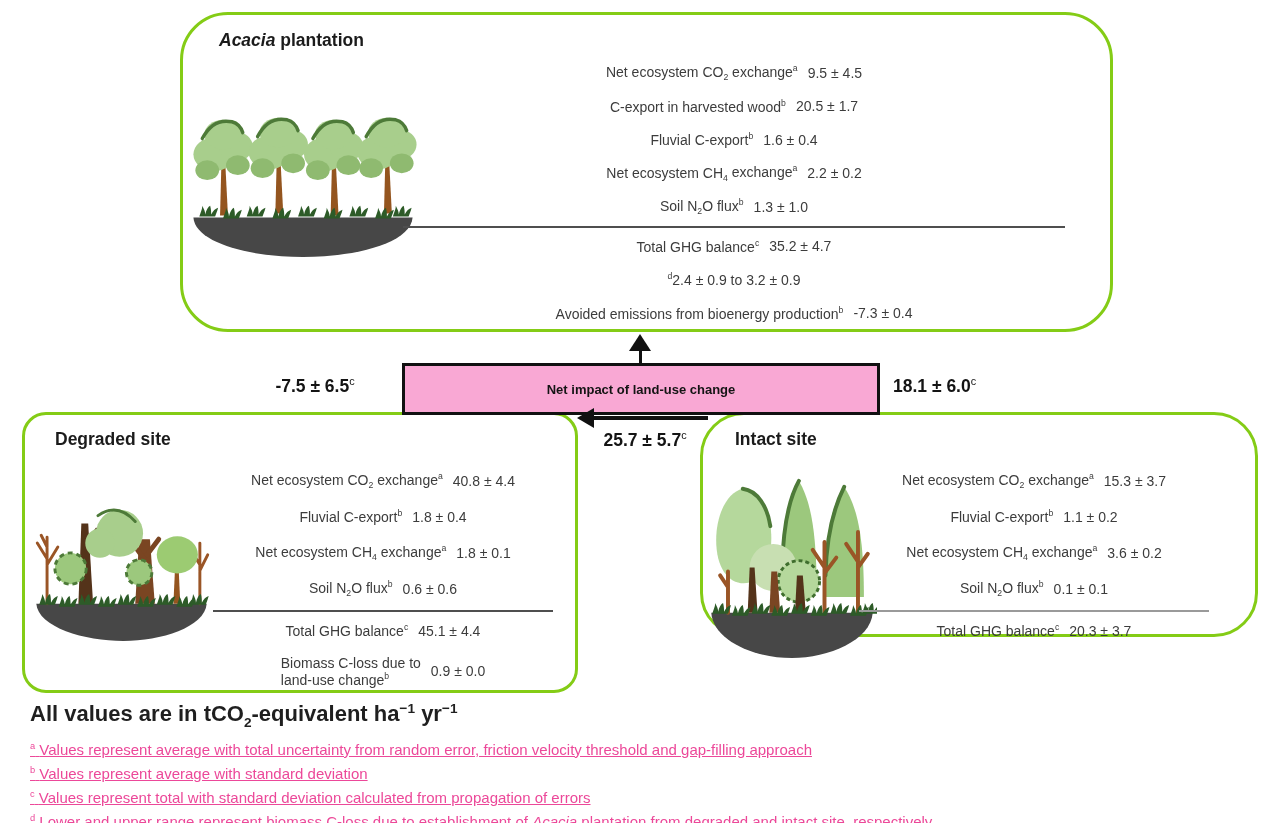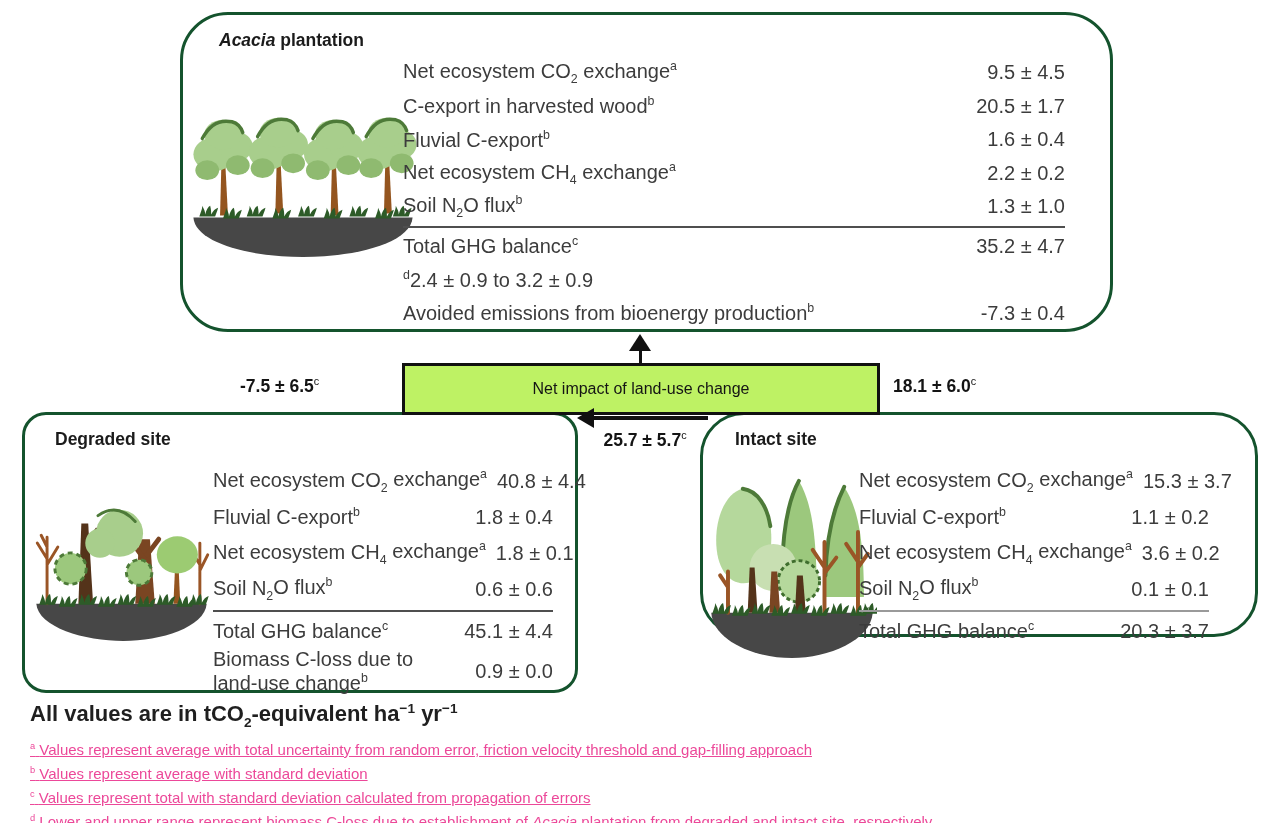--- a/index.html
+++ b/index.html
@@ -5,67 +5,67 @@
   * { margin:0; padding:0; box-sizing:border-box; }
   html,body { background:#ffffff; }
   body {
     width:1280px; height:823px; position:relative; overflow:hidden;
     font-family:"Liberation Sans","DejaVu Sans",sans-serif;
     color:#3c3c3c;
   }
   .stage { position:absolute; left:0; top:0; width:1280px; height:823px; }
 
   
-  .bigbox { position:absolute; border:3px solid #14532d; background:#fff;text-decoration:underline; }
+  .bigbox { position:absolute; border:3px solid #84cc16; background:#fff;text-decoration:underline; }
   .box-acacia   { left:180px; top:12px;  width:933px; height:320px; border-radius:48px; }
   .box-degraded { left:22px;  top:412px; width:556px; height:281px; border-radius:24px; }
   .box-intact   { left:700px; top:412px; width:558px; height:225px; border-radius:44px; }
   .box-title { position:absolute; font-weight:bold; font-size:17.5px; color:#1b1b1b; white-space:nowrap; }
   .box-title .it { font-style:italic; }
   .t-acacia { left:36px; top:15px; }
   .t-degraded { left:30px; top:14px; }
   .t-intact { left:32px; top:14px; }
 
   
   .rows { position:absolute; }
-  .row { display:flex; justify-content:space-between; align-items:center; font-size:20px; color:#3c3c3c; }
+  .row { display:flex; justify-content:center; align-items:center; font-size:14px; color:#3c3c3c; }
   .row-label { white-space:nowrap; padding-right:10px; }
   .row-value { white-space:nowrap; }
   sup { font-size:62%; }
   sub { font-size:62%; }
   .vsup { font-size:62%; }
   .line2 { display:block; }
   .sep { border-top:2px solid #4f4f4f; margin:2px 0; }
   .rows-acacia { left:220px; top:41px; width:662px; }
   .rows-acacia .row { height:33.5px; }
   .rows-degraded { left:188px; top:48px; width:340px; }
   .rows-intact   { left:156px; top:48px; width:350px; }
   .rows-degraded .row, .rows-intact .row { height:36px; }
   .rows-degraded .row-tall { height:44px; }
   .rows-degraded .sep { margin:3px 0 1px 0; }
   .rows-intact .sep { border-color:#9a9a9a; margin:3px 0 1px 0; }
 
   
   .net-box {
     position:absolute; left:402px; top:363px; width:478px; height:52px;
-    border:3px solid #111; background:#bef264; z-index:3;
+    border:3px solid #111; background:#f9a8d4; z-index:3;
     display:flex; align-items:center; justify-content:center;
-    font-weight:normal; font-size:16px; color:#141414;
+    font-weight:bold; font-size:13px; color:#141414;
   }
   .up-stem { position:absolute; left:639px; top:349px; width:3px; height:15px; background:#111; z-index:4; }
   .up-tri  { position:absolute; left:629px; top:334px; width:0; height:0; z-index:4;
              border-left:11px solid transparent; border-right:11px solid transparent;
              border-bottom:17px solid #111; }
   .larrow-shaft { position:absolute; left:594px; top:416px; width:114px; height:4px; background:#111; z-index:4; }
   .larrow-head  { position:absolute; left:577px; top:408px; width:0; height:0; z-index:4;
                   border-top:10px solid transparent; border-bottom:10px solid transparent;
                   border-right:17px solid #111; }
   .side-val { position:absolute; font-weight:bold; font-size:17.5px; color:#141414; white-space:nowrap; }
   .side-val sup { font-weight:normal; }
-  .v-left  { left:240px; top:375px; width:150px; text-align:left; }
+  .v-left  { left:240px; top:375px; width:150px; text-align:center; }
   .v-right { left:893px; top:375px; width:160px; text-align:left; }
   .v-arrow { left:577px; top:429px; width:136px; text-align:center; }
 
   
   .illus { position:absolute; }
   .il-acacia   { left:5px;  top:90px; }
   .il-degraded { left:8px;  top:85px; }
   .il-intact   { left:4px;  top:58px; }
 
   

